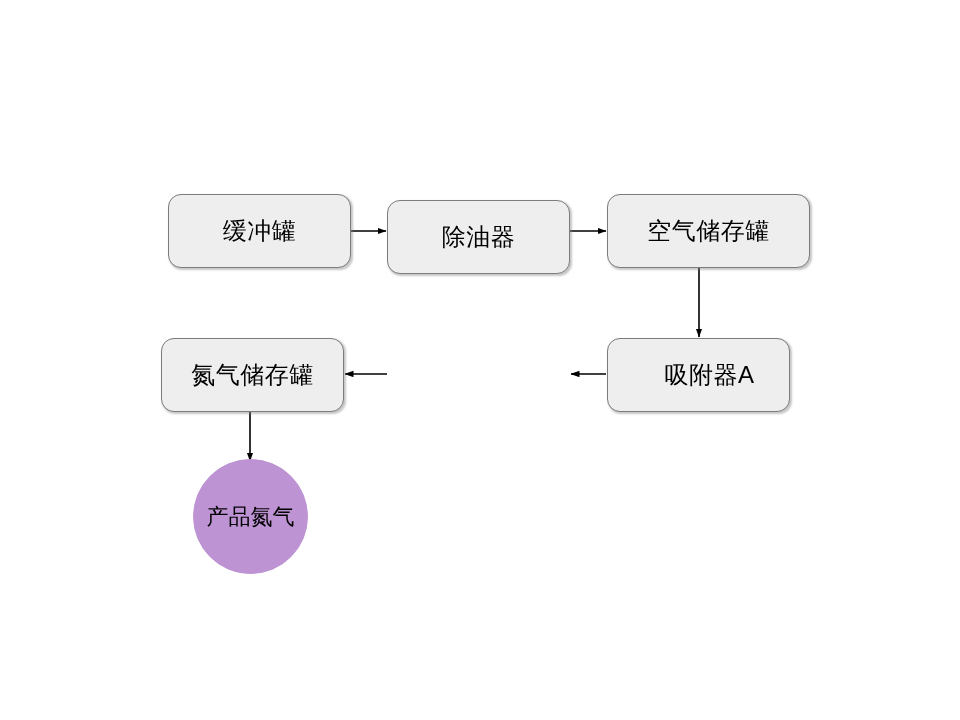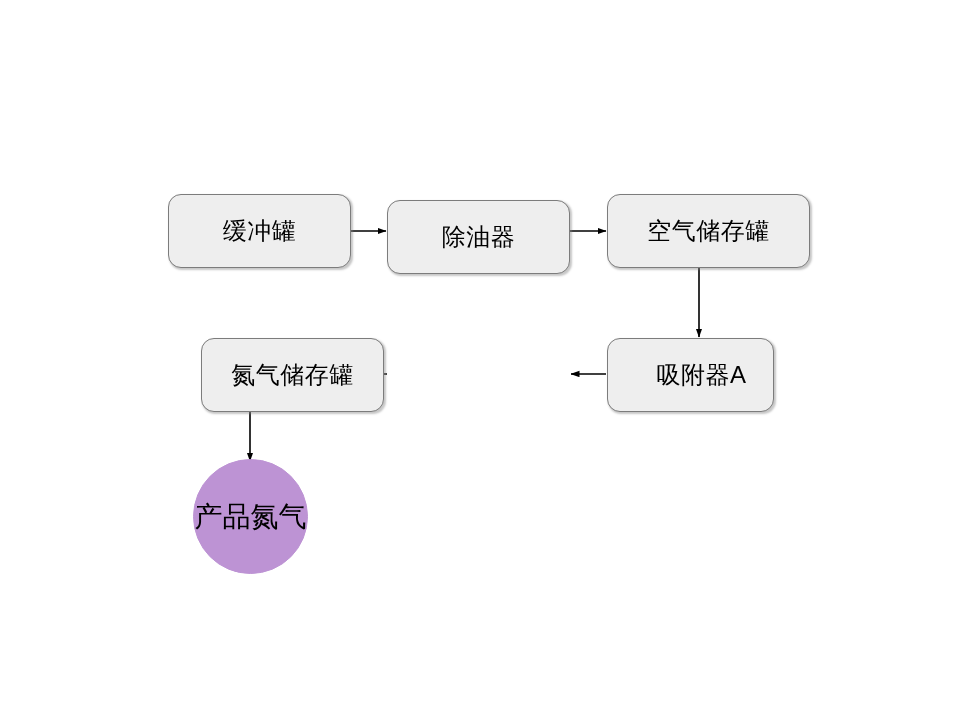--- a/index.html
+++ b/index.html
@@ -45,21 +45,21 @@
   .node-circle {
     position: absolute;
     box-sizing: border-box;
     background: #bd93d4;
     border: 1px solid #bd93d4;
     border-radius: 50%;
     display: flex;
     align-items: center;
     justify-content: center;
     color: #000000;
-    font-size: 28px;
+    font-size: 22px;
     line-height: 1;
     white-space: nowrap;
   }
   .node-label {
     display: inline-block;
   }
 </style>
 </head>
 <body>
 
@@ -90,26 +90,26 @@
   </div>
 
   <div class="node-box" style="left:387px; top:200px; width:183px; height:74px;">
     <span class="node-label">除油器</span>
   </div>
 
   <div class="node-box" style="left:607px; top:194px; width:203px; height:74px;">
     <span class="node-label">空气储存罐</span>
   </div>
 
-  <div class="node-box" style="left:161px; top:338px; width:183px; height:74px;margin-left:40px;">
+  <div class="node-box" style="left:161px; top:338px; width:183px; height:74px;">
     <span class="node-label">氮气储存罐</span>
   </div>
 
 
-  <div class="node-box" style="left:607px; top:338px; width:167px; height:74px;padding-left:22px;">
+  <div class="node-box" style="left:607px; top:338px; width:183px; height:74px;padding-left:22px;">
     <span class="node-label">吸附器A</span>
   </div>
 
   <div class="node-circle" style="left:193px; top:459px; width:115px; height:115px;">
     <span class="node-label">产品氮气</span>
   </div>
 
 </div>
 
 </body></html>

